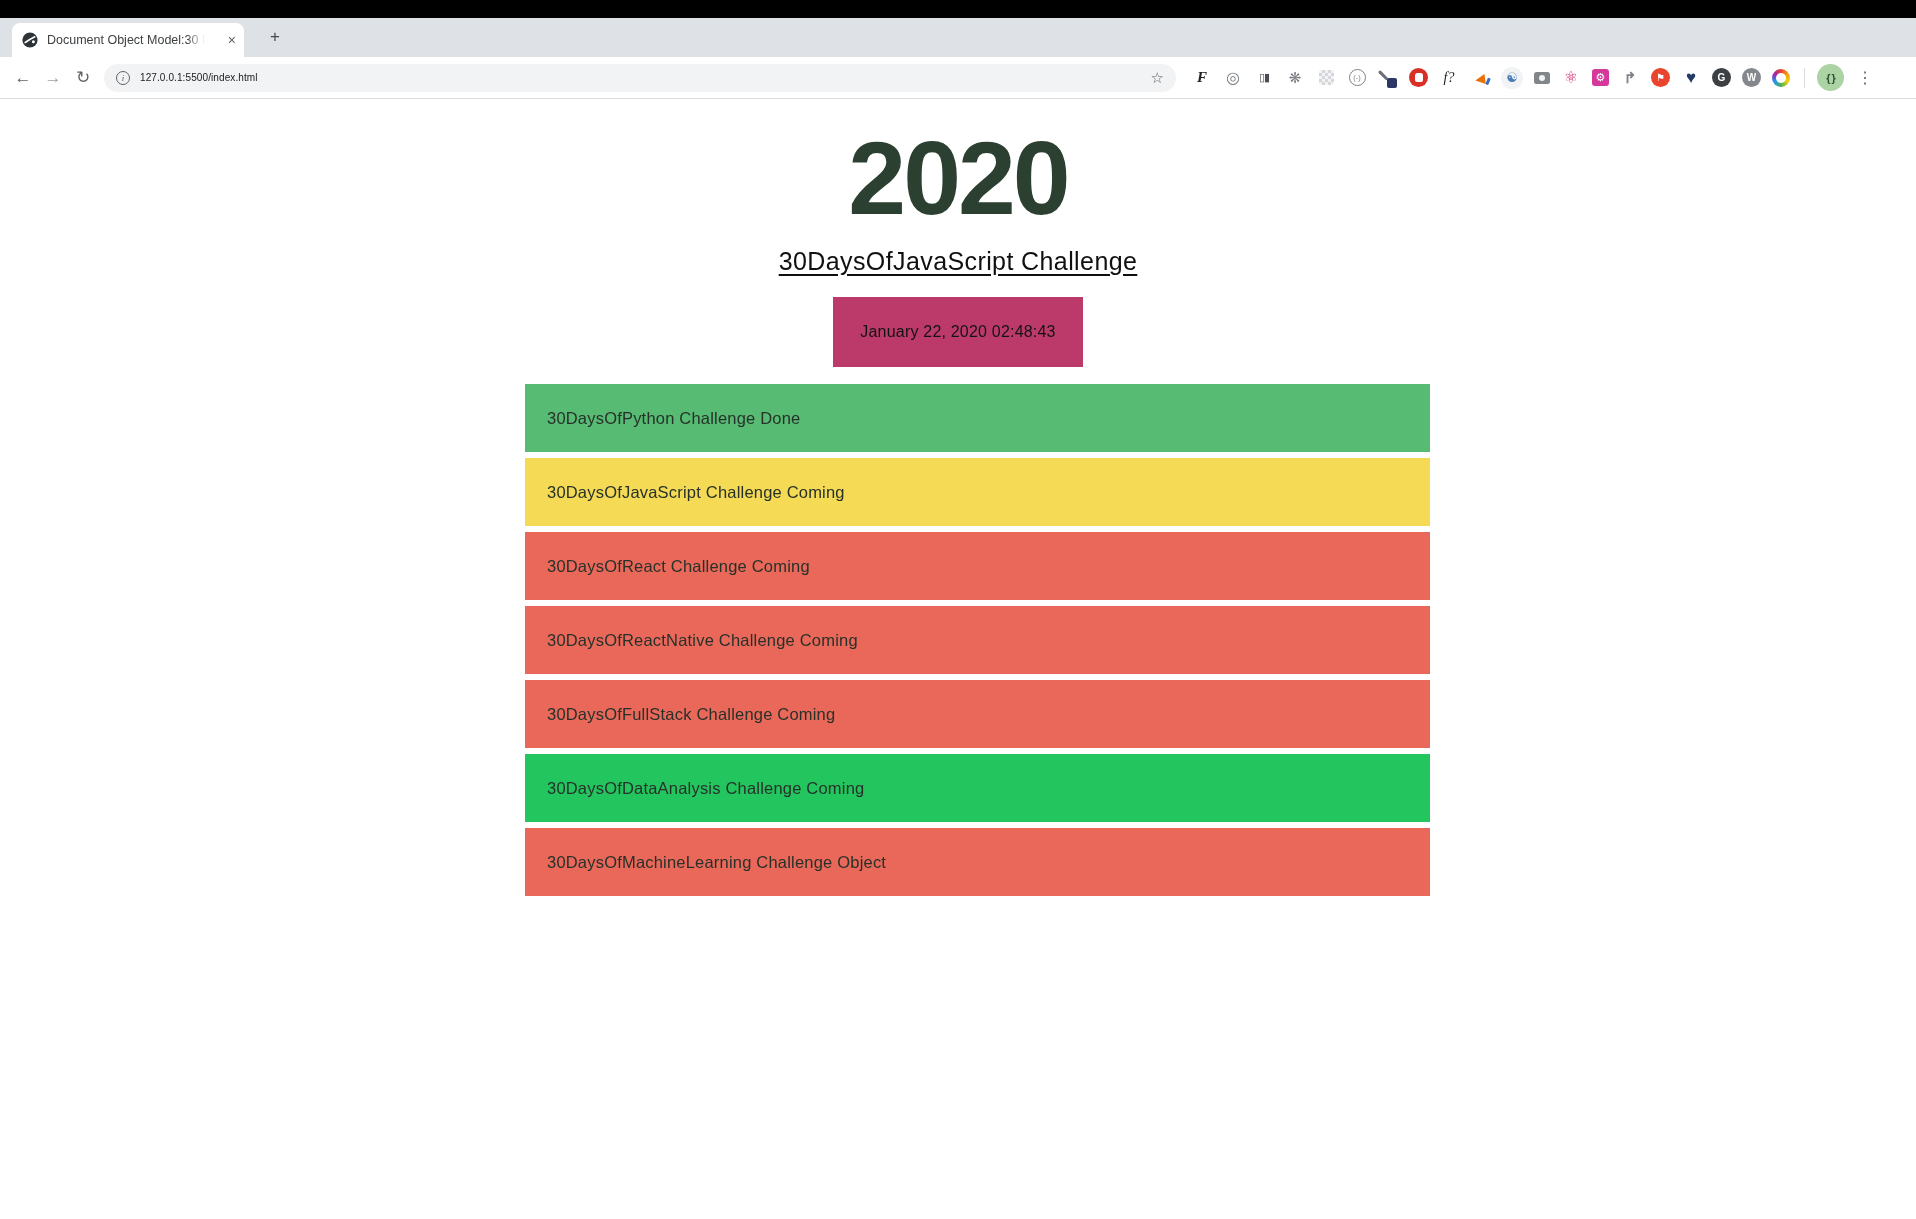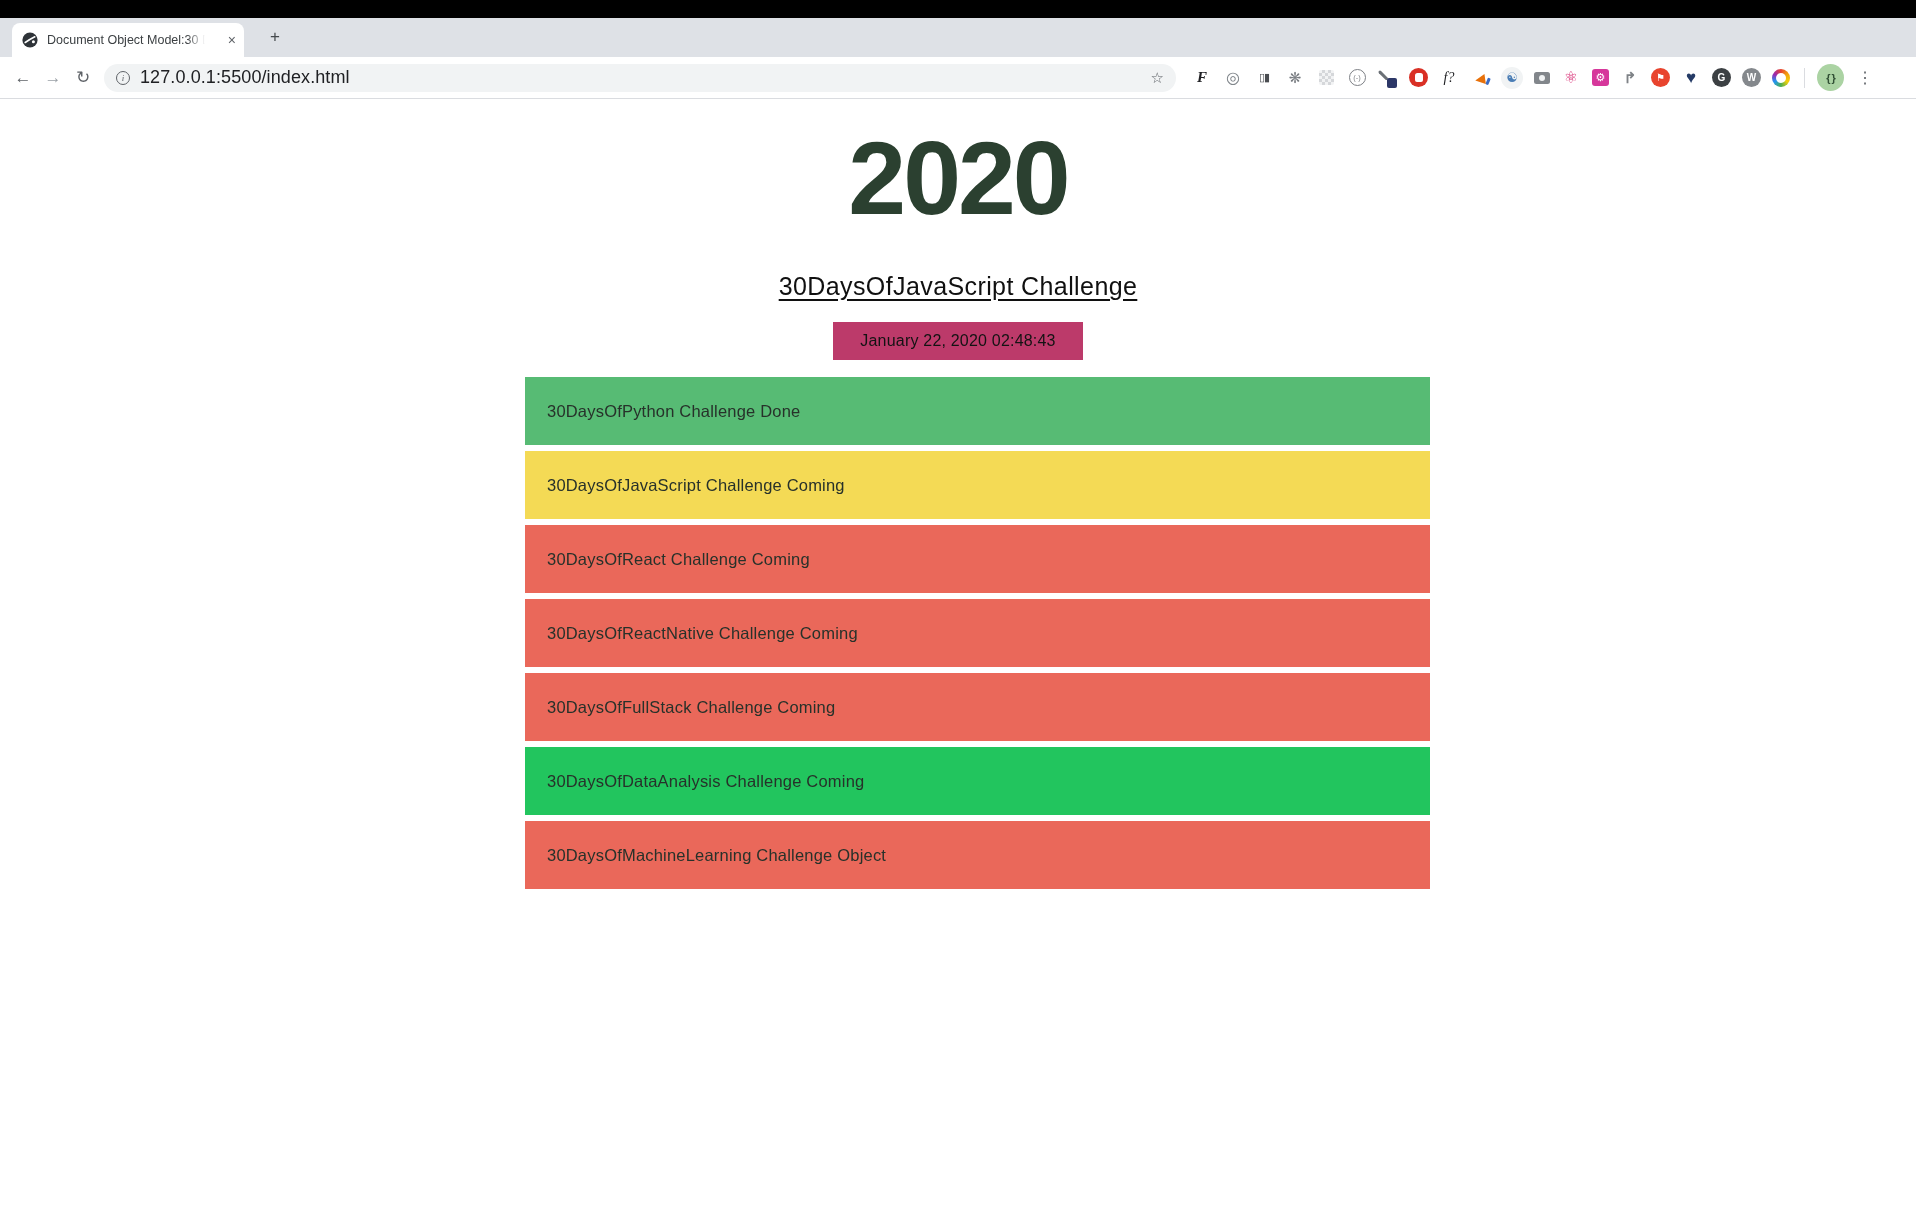--- a/index.html
+++ b/index.html
@@ -47,21 +47,21 @@
   .omnibox {
     margin-left:6px; width:1072px; height:28px; background:#f1f3f4;
     border-radius:14px; display:flex; align-items:center; padding:0 12px; flex:none;
   }
   .info-badge {
     width:14px; height:14px; border:1.4px solid #5f6368; border-radius:50%;
     display:flex; align-items:center; justify-content:center;
     font-size:9px; font-style:italic; font-family:"Liberation Serif", serif;
     color:#5f6368; flex:none;
   }
-  .url-text { margin-left:10px; font-size:18px; color:#202124; letter-spacing:.1px; white-space:nowrap; }
+  .url-text { margin-left:10px; font-size:10px; color:#202124; letter-spacing:.1px; white-space:nowrap; }
   .star-btn { margin-left:auto; font-size:15px; color:#5f6368; }
 
   
   .extensions { display:flex; align-items:center; gap:11px; margin-left:16px; }
   .ext {
     width:20px; height:20px; display:flex; align-items:center; justify-content:center;
     font-size:14px; color:#5f6368; position:relative; flex:none;
   }
   .serifF { font-family:"Liberation Serif", serif; font-style:italic; font-weight:bold; color:#202124; font-size:15px; }
   .lens { color:#80868b; font-size:16px; }
@@ -113,29 +113,29 @@
     display:flex; align-items:center; justify-content:center; letter-spacing:-1px;
   }
   .menu-btn { margin-left:10px; font-size:16px; color:#5f6368; width:22px; text-align:center; }
 
   
   .page { padding-top:38px; }
   .title-row { display:flex; justify-content:center; align-items:baseline; gap:14px; }
   .title-prefix { font-size:35px; font-weight:700; color:#0e0e0e; letter-spacing:.2px; }
   .title-year { font-size:104px; font-weight:700; line-height:.8; letter-spacing:-3px; }
 
-  .subtitle-wrap { text-align:center; margin-top:52px; }
+  .subtitle-wrap { text-align:center; margin-top:27px; }
   .subtitle-link {
     font-size:25px; font-weight:500; color:#101010; letter-spacing:.4px;
     text-decoration:underline; text-underline-offset:4px; cursor:pointer;
   }
 
   .badge-wrap { text-align:center; margin-top:21px; }
   .date-badge {
-    display:inline-block; padding:10px 27px; font-size:16px; color:#131313; letter-spacing:.2px;
+    display:inline-block; padding:26px 27px; font-size:16px; color:#131313; letter-spacing:.2px;
   }
 
   .challenge-list { list-style:none; margin:17px 14px 0 525px; width:905px; }
   .challenge {
     height:68px; margin-bottom:6px; display:flex; align-items:center;
     padding-left:22px; font-size:16.5px; color:#27312a; letter-spacing:.2px;
   }
 </style>
 </head>
 <body>

